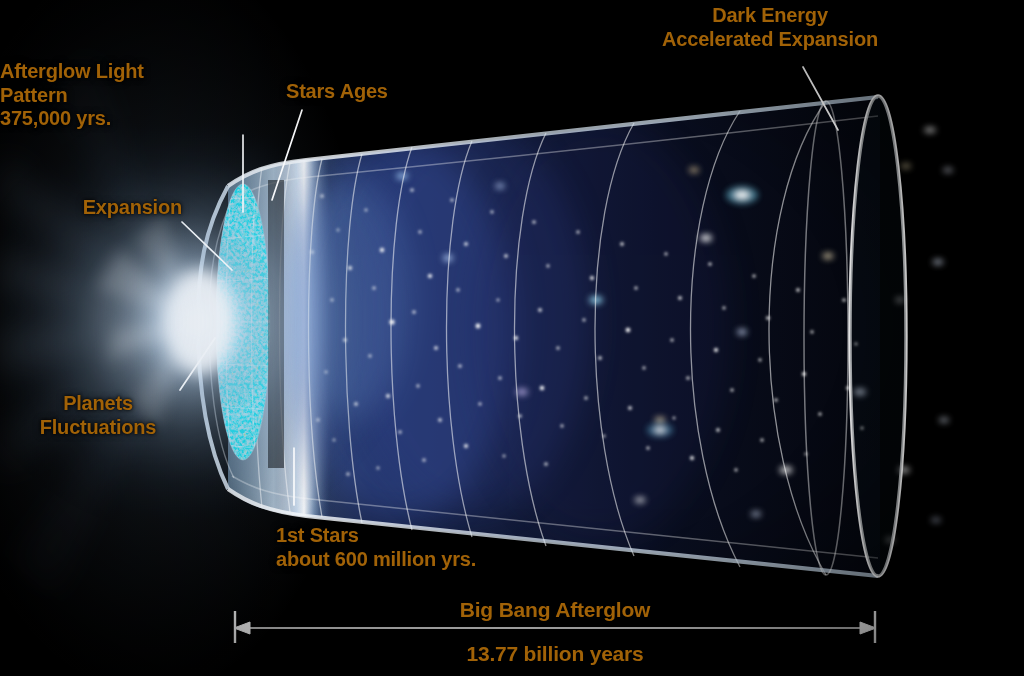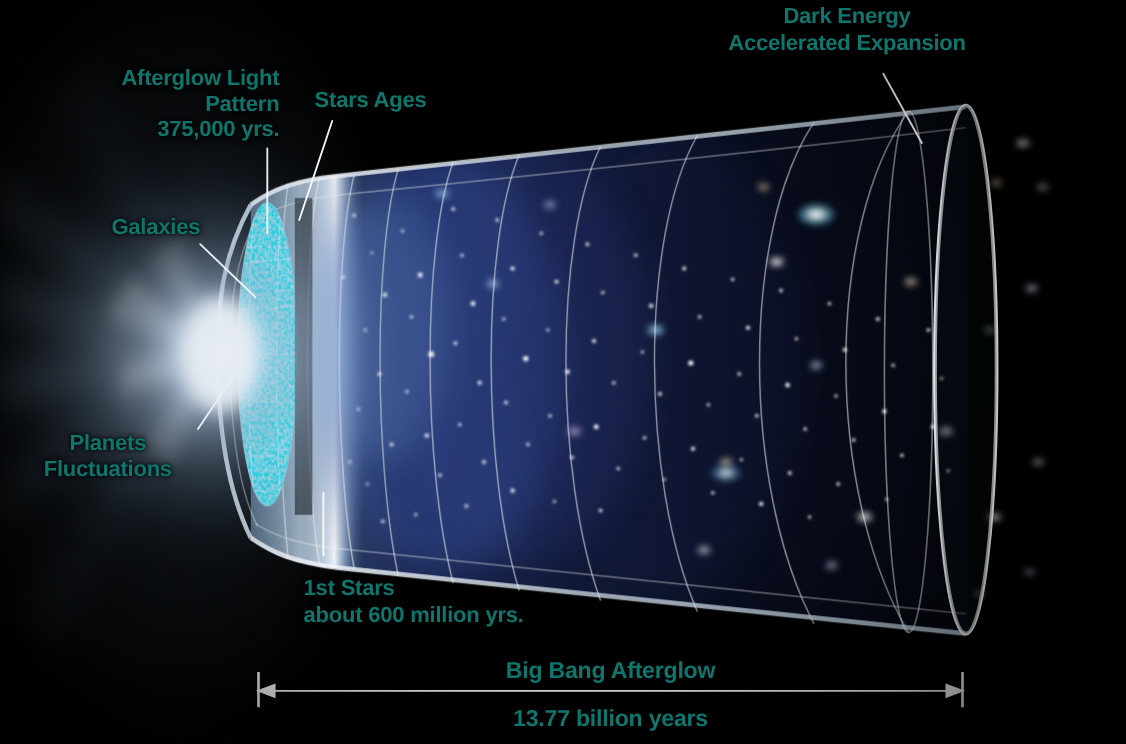--- a/index.html
+++ b/index.html
@@ -18,28 +18,28 @@
       rgba(120,150,185,0.22) 0%, rgba(0,0,0,0) 72%);
   }
   .vignette{
     position:absolute;inset:0;pointer-events:none;
     background:radial-gradient(ellipse 760px 520px at 500px 330px,
       rgba(0,0,0,0) 45%, rgba(0,0,0,0.55) 82%, rgba(0,0,0,0.95) 100%);
   }
   
   .lbl{
     position:absolute;
-    color:#0f766e;
+    color:#a16207;
     font-weight:bold;
     line-height:1.18;
     white-space:pre;
     text-shadow:0 0 3px rgba(0,0,0,0.95),0 0 7px rgba(0,0,0,0.8);
     letter-spacing:-0.2px;
   }
-  #lbl-afterglow{left:0;top:60px;width:254px;text-align:right;font-size:20px;}
+  #lbl-afterglow{left:0;top:60px;width:254px;text-align:left;font-size:20px;}
   #lbl-inflation{left:0;top:196px;width:182px;text-align:right;font-size:20px;}
   #lbl-quantum {left:0;top:392px;width:196px;text-align:center;font-size:20px;}
   #lbl-darkages{left:286px;top:80px;font-size:20px;}
   #lbl-development{left:462px;top:80px;font-size:20px;text-align:left;}
   #lbl-darkenergy{left:620px;top:4px;width:300px;text-align:center;font-size:20px;}
   #lbl-firststars{left:276px;top:524px;font-size:20px;text-align:left;}
   #lbl-bigbang{left:234px;top:598px;width:642px;text-align:center;font-size:21px;}
   #lbl-years  {left:234px;top:642px;width:642px;text-align:center;font-size:21px;}
   
   svg.layer{position:absolute;left:0;top:0;width:1024px;height:676px;pointer-events:none;}
@@ -350,21 +350,21 @@
       <polygon points="876,628 860,622 860,634"></polygon>
     </g>
   </svg>
 
   <div class="haze b"></div>
   <div class="vignette"></div>
 
   <div class="lbl" id="lbl-afterglow">Afterglow Light
 Pattern
 375,000 yrs.</div>
-  <div class="lbl" id="lbl-inflation">Galaxies</div>
+  <div class="lbl" id="lbl-inflation">Expansion</div>
   <div class="lbl" id="lbl-quantum">Planets
 Fluctuations</div>
   <div class="lbl" id="lbl-darkages">Stars Ages</div>
   <div class="lbl" id="lbl-darkenergy">Dark Energy
 Accelerated Expansion</div>
   <div class="lbl" id="lbl-firststars">1st Stars
 about 600 million yrs.</div>
   <div class="lbl" id="lbl-bigbang">Big Bang Afterglow</div>
   <div class="lbl" id="lbl-years">13.77 billion years</div>
 

